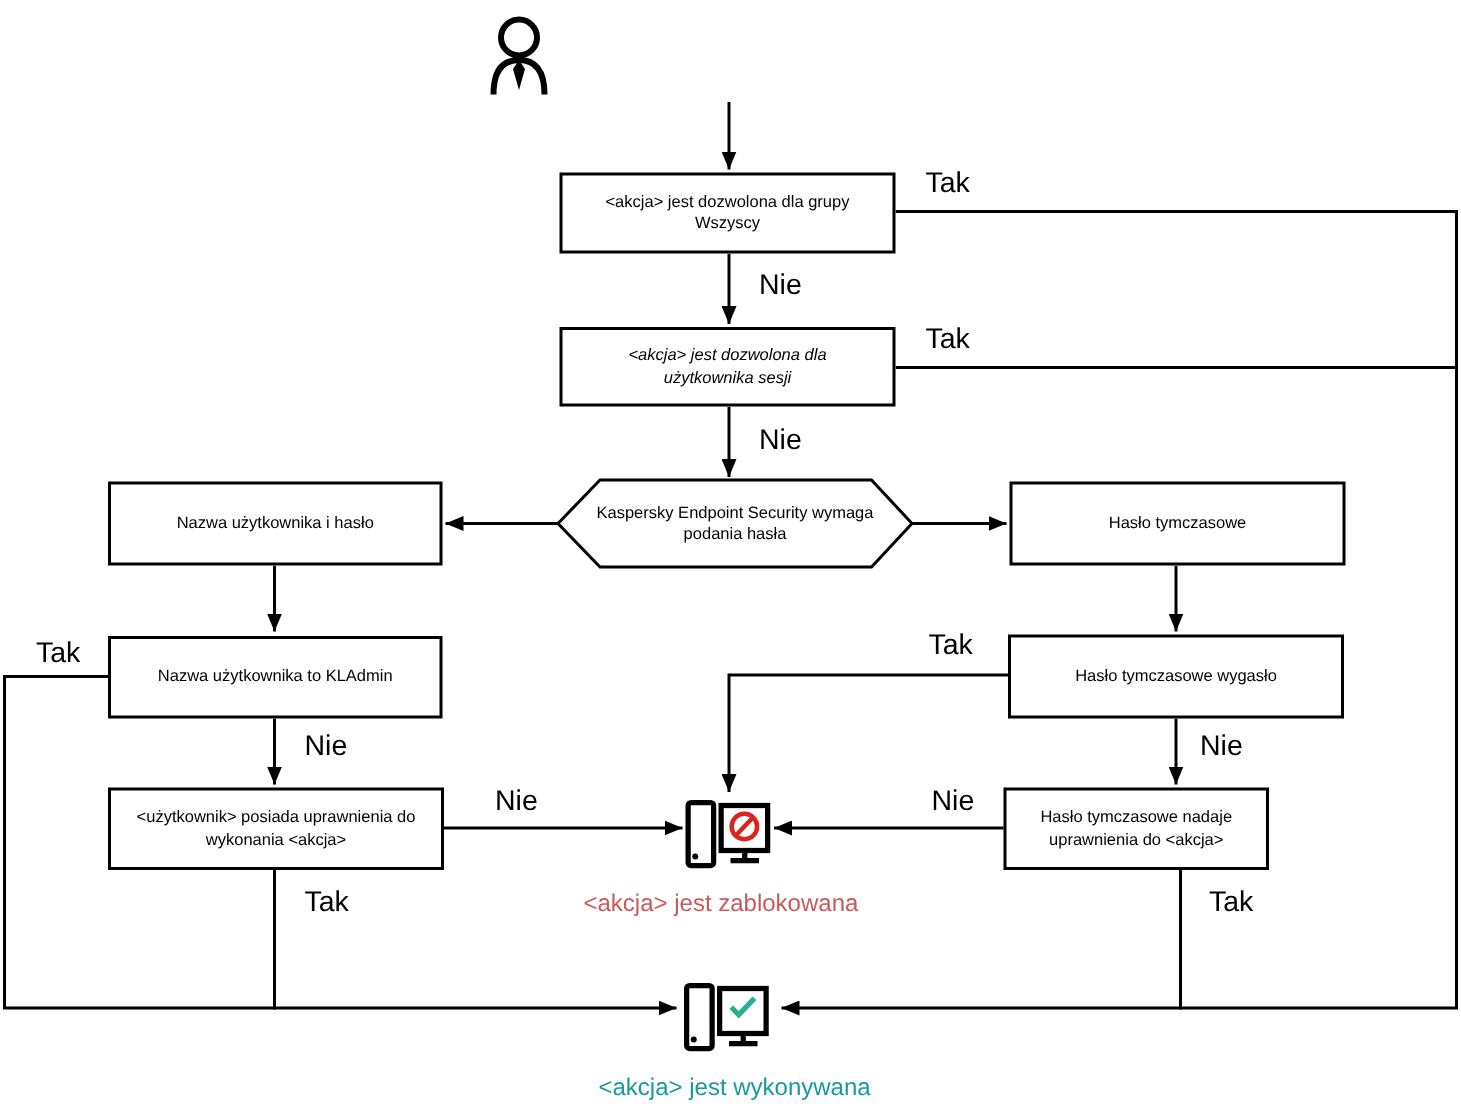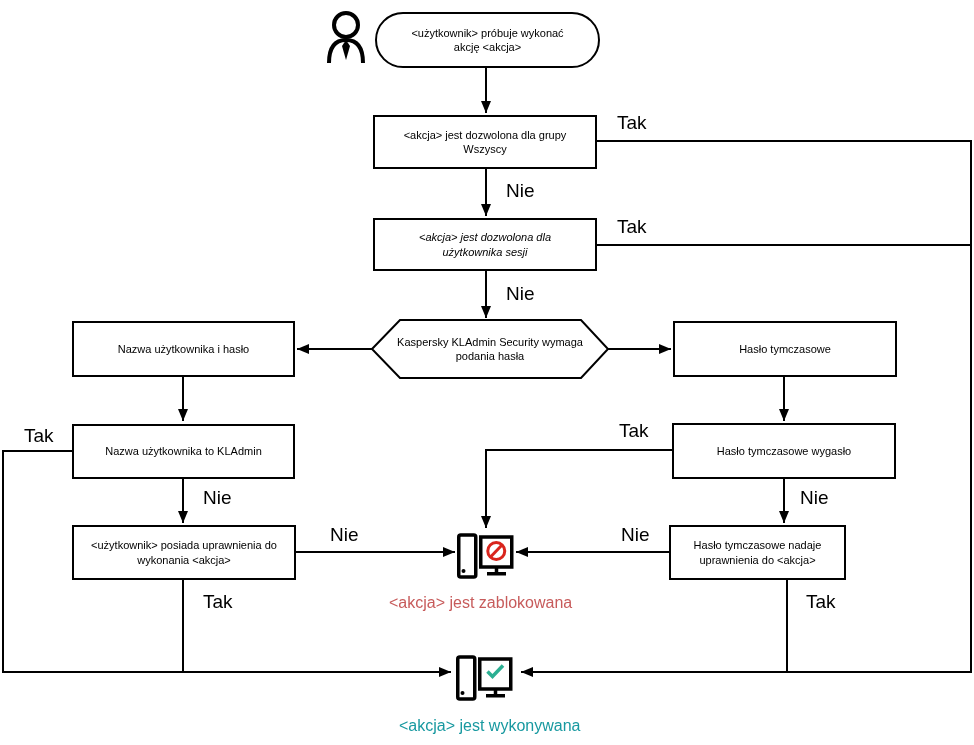--- a/index.html
+++ b/index.html
@@ -85,34 +85,31 @@
       <rect class="icon-stroke" x="1.75" y="4" width="17" height="42" rx="2" stroke-width="3.5"></rect>
       <circle cx="6.5" cy="40" r="2" fill="var(--line,#000)"></circle>
       <rect class="icon-stroke" x="23.75" y="6" width="31" height="30" stroke-width="3.5"></rect>
       <path class="icon-stroke" d="M39.5,36 V41 M30,42.75 H49" stroke-width="3.5"></path>
       <g>
         <path d="M31.5,18.5 L36.5,23.5 L47,12.5" fill="none" stroke="var(--performed_icon,#2baf92)" stroke-width="3.5"></path>
       </g>
     </g>
   </svg>
 
-  <div class="node stadium" style="left:375px;top:12px;width:225px;height:56px;padding:2px 24px;">
-    <span>&lt;użytkownik&gt; próbuje wykonać akcję &lt;akcja&gt;</span>
-  </div>
 
   <div class="node" style="left:373px;top:115px;width:224px;height:54px;">
     <span>&lt;akcja&gt; jest dozwolona dla grupy Wszyscy</span>
   </div>
 
   <div class="node" style="left:373px;top:218px;width:224px;height:53px;padding:2px 28px;font-style:italic;">
     <span>&lt;akcja&gt; jest dozwolona dla użytkownika sesji</span>
   </div>
 
   <div class="hexlabel" style="left:385px;top:322px;width:210px;height:54px;">
-    <span>Kaspersky KLAdmin Security wymaga podania hasła</span>
+    <span>Kaspersky Endpoint Security wymaga podania hasła</span>
   </div>
 
   <div class="node" style="left:72px;top:321px;width:223px;height:56px;">
     <span>Nazwa użytkownika i hasło</span>
   </div>
 
   <div class="node" style="left:72px;top:424px;width:223px;height:55px;">
     <span>Nazwa użytkownika to KLAdmin</span>
   </div>
 

